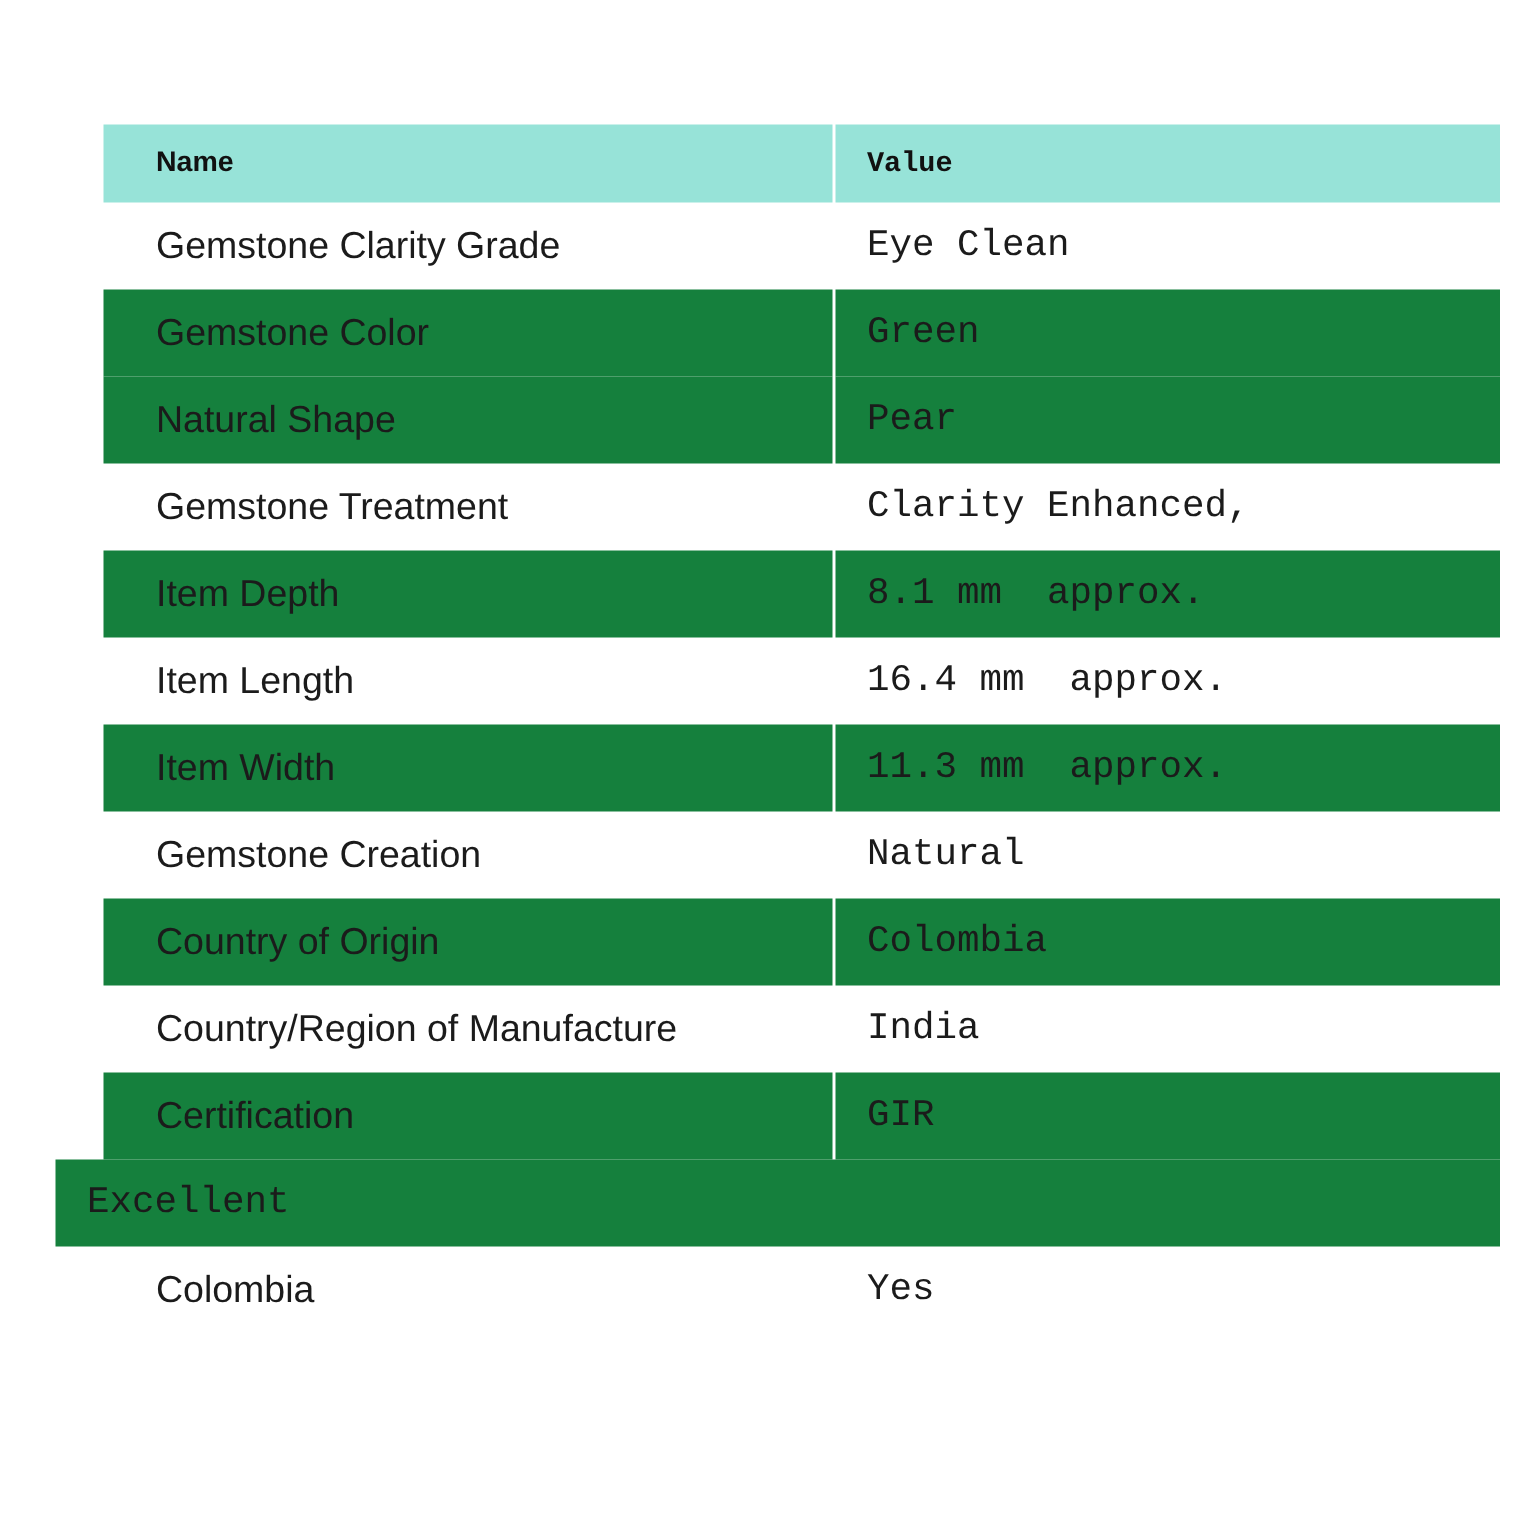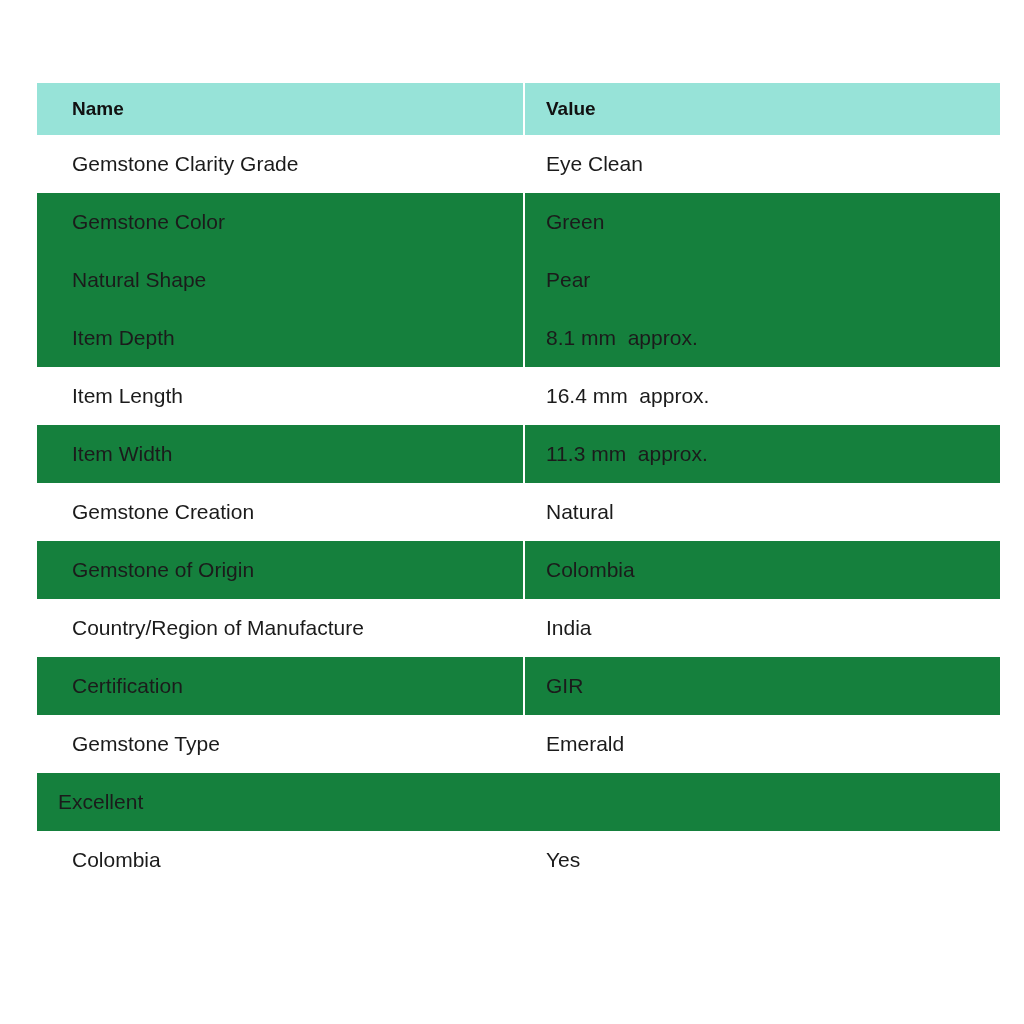--- a/index.html
+++ b/index.html
@@ -19,35 +19,37 @@
   }
   .row {
     display: flex;
     gap: 2px;              
     height: 58px;
     background: #ffffff;
   }
   .row .cell {
     display: flex;
     align-items: center;
-    font-size: 21px;
+    font-size: 25px;
     line-height: 1.2;
     white-space: pre-wrap; 
     background: transparent;
   }
   .cell.name-col {
     width: 486px;
     flex: 0 0 486px;
     padding-left: 35px;
     padding-right: 10px;
+    margin-left: 32px;
   }
   .cell.value-col {
     flex: 1 1 auto;
     padding-left: 21px;
     padding-right: 10px;
+    font-family: Liberation Mono, monospace;
   }
   .row.header-row {
     height: 52px;
   }
   .row.header-row .cell {
     background: #97e3d8;
     font-weight: bold;
     font-size: 19px;
     color: #111111;
   }
@@ -78,20 +80,24 @@
     <div class="cell name-col">Gemstone Color</div>
     <div class="cell value-col">Green</div>
   </div>
 
 
   <div class="row data-row alt">
     <div class="cell name-col">Natural Shape</div>
     <div class="cell value-col">Pear</div>
   </div>
 
+  <div class="row data-row">
+    <div class="cell name-col">Gemstone Treatment</div>
+    <div class="cell value-col">Clarity Enhanced,</div>
+  </div>
 
   <div class="row data-row alt">
     <div class="cell name-col">Item Depth</div>
     <div class="cell value-col">8.1 mm  approx.</div>
   </div>
 
   <div class="row data-row">
     <div class="cell name-col">Item Length</div>
     <div class="cell value-col">16.4 mm  approx.</div>
   </div>
@@ -100,38 +106,34 @@
     <div class="cell name-col">Item Width</div>
     <div class="cell value-col">11.3 mm  approx.</div>
   </div>
 
   <div class="row data-row">
     <div class="cell name-col">Gemstone Creation</div>
     <div class="cell value-col">Natural</div>
   </div>
 
   <div class="row data-row alt">
-    <div class="cell name-col">Gemstone of Origin</div>
+    <div class="cell name-col">Country of Origin</div>
     <div class="cell value-col">Colombia</div>
   </div>
 
   <div class="row data-row">
     <div class="cell name-col">Country/Region of Manufacture</div>
     <div class="cell value-col">India</div>
   </div>
 
   <div class="row data-row alt">
     <div class="cell name-col">Certification</div>
     <div class="cell value-col">GIR</div>
   </div>
 
-  <div class="row data-row">
-    <div class="cell name-col">Gemstone Type</div>
-    <div class="cell value-col">Emerald</div>
-  </div>
 
   <div class="row data-row alt">
     <div class="cell value-col">Excellent</div>
   </div>
 
   <div class="row data-row">
     <div class="cell name-col">Colombia</div>
     <div class="cell value-col">Yes</div>
   </div>
 

